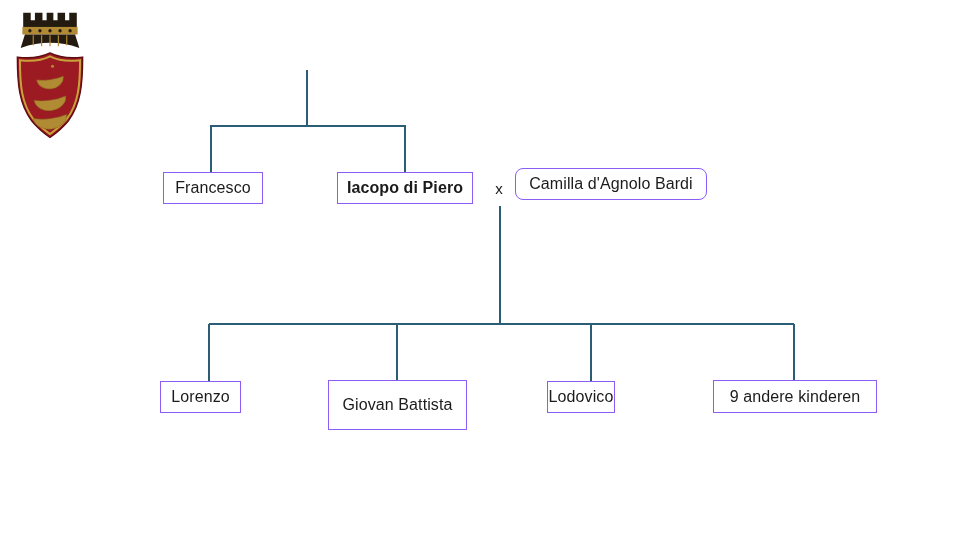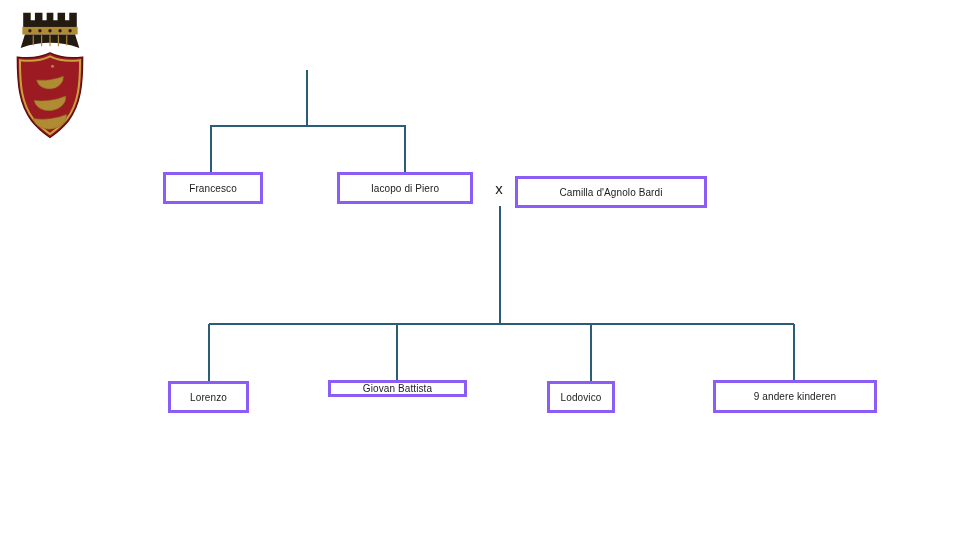--- a/index.html
+++ b/index.html
@@ -13,40 +13,40 @@
   #connectors{
     position:absolute;left:0;top:0;width:960px;height:540px;
   }
   #crest{
     position:absolute;left:8px;top:6px;width:84px;height:134px;
   }
   .node{
     position:absolute;
     box-sizing:border-box;
     background:#ffffff;
-    border:3px solid #8b5cf6;
+    border:1px solid #8b5cf6;
     display:flex;align-items:center;justify-content:center;
-    font-size:10px;color:#1b1b1b;
+    font-size:16px;color:#1b1b1b;
     white-space:nowrap;
     letter-spacing:0.1px;
   }
   .marriage{
     position:absolute;
     display:flex;align-items:center;justify-content:center;
     font-size:15px;color:#1b1b1b;
     background:#ffffff;
   }
   
   .box-francesco{left:163px;top:172px;width:100px;height:32px;}
-  .box-iacopo   {left:337px;top:172px;width:136px;height:32px;}
-  .box-camilla  {left:515px;top:176px;width:192px;height:32px;}
+  .box-iacopo   {left:337px;top:172px;width:136px;height:32px;font-weight:bold;}
+  .box-camilla  {left:515px;top:168px;width:192px;height:32px;border-radius:8px;}
   .marriage-x   {left:489px;top:177px;width:20px;height:22px;}
   
-  .box-lorenzo  {left:168px;top:381px;width:81px; height:32px;}
-  .box-giovan   {left:328px;top:380px;width:139px;height:17px;}
+  .box-lorenzo  {left:160px;top:381px;width:81px; height:32px;}
+  .box-giovan   {left:328px;top:380px;width:139px;height:50px;}
   .box-lodovico {left:547px;top:381px;width:68px; height:32px;}
   .box-other    {left:713px;top:380px;width:164px;height:33px;text-align:center;}
 </style>
 </head>
 <body>
 
 <div id="canvas">
 
   <svg id="crest" viewBox="0 0 100 160" aria-hidden="true">
     <g>

